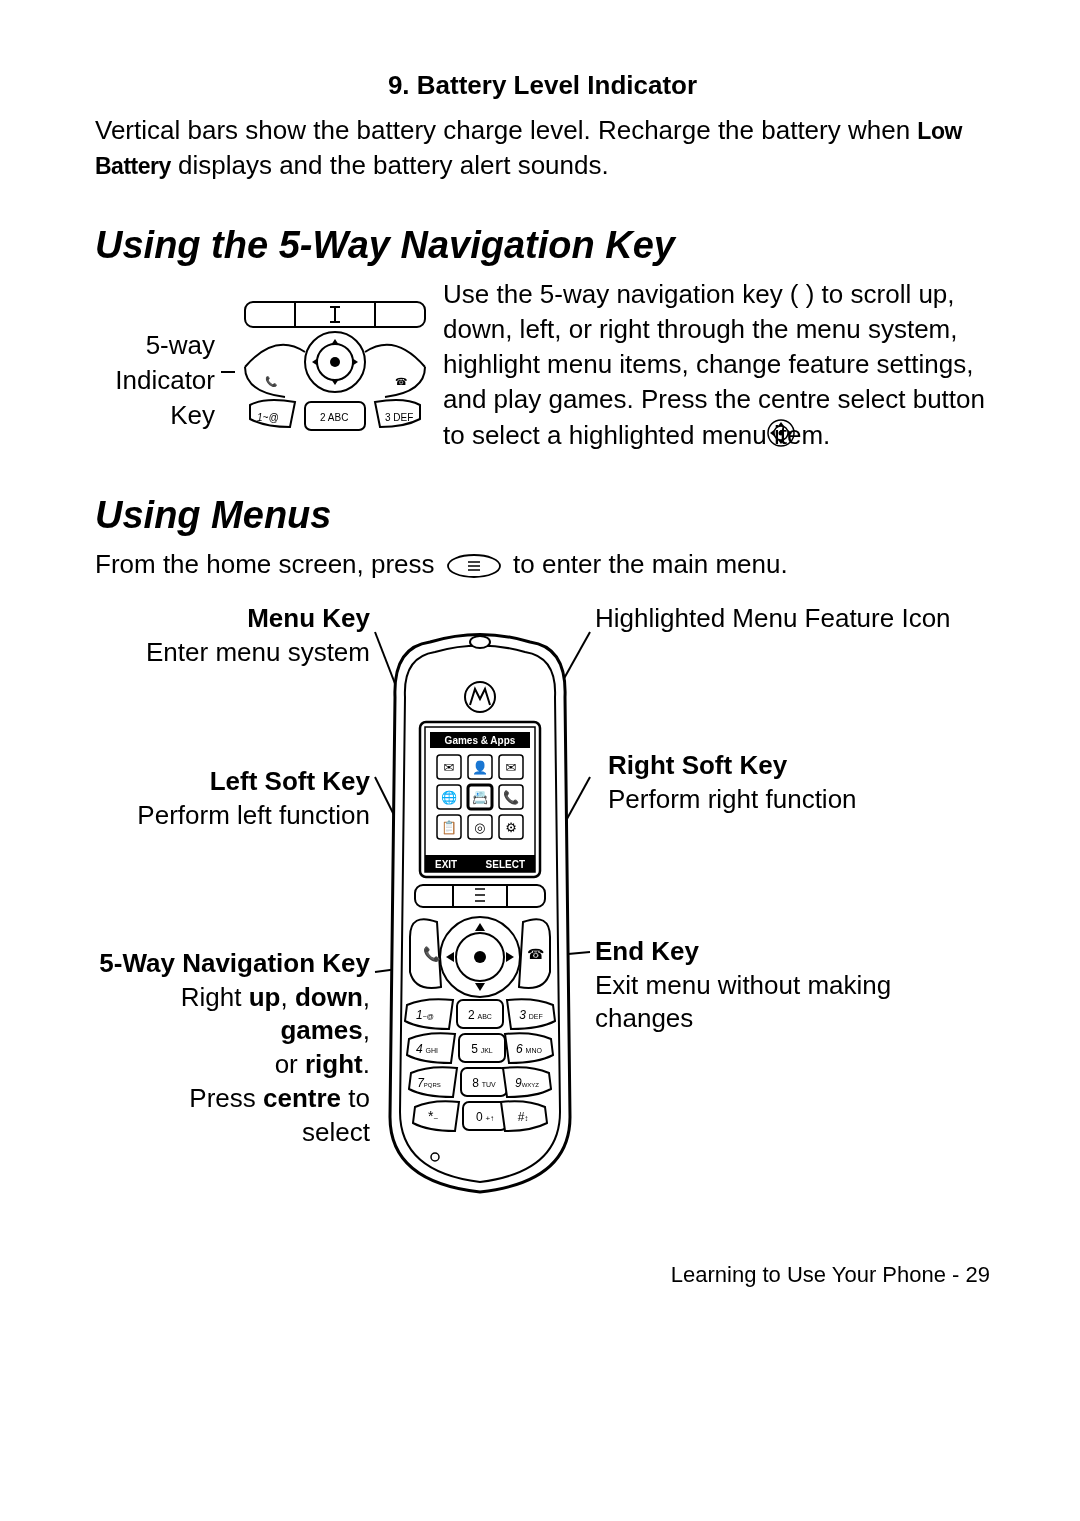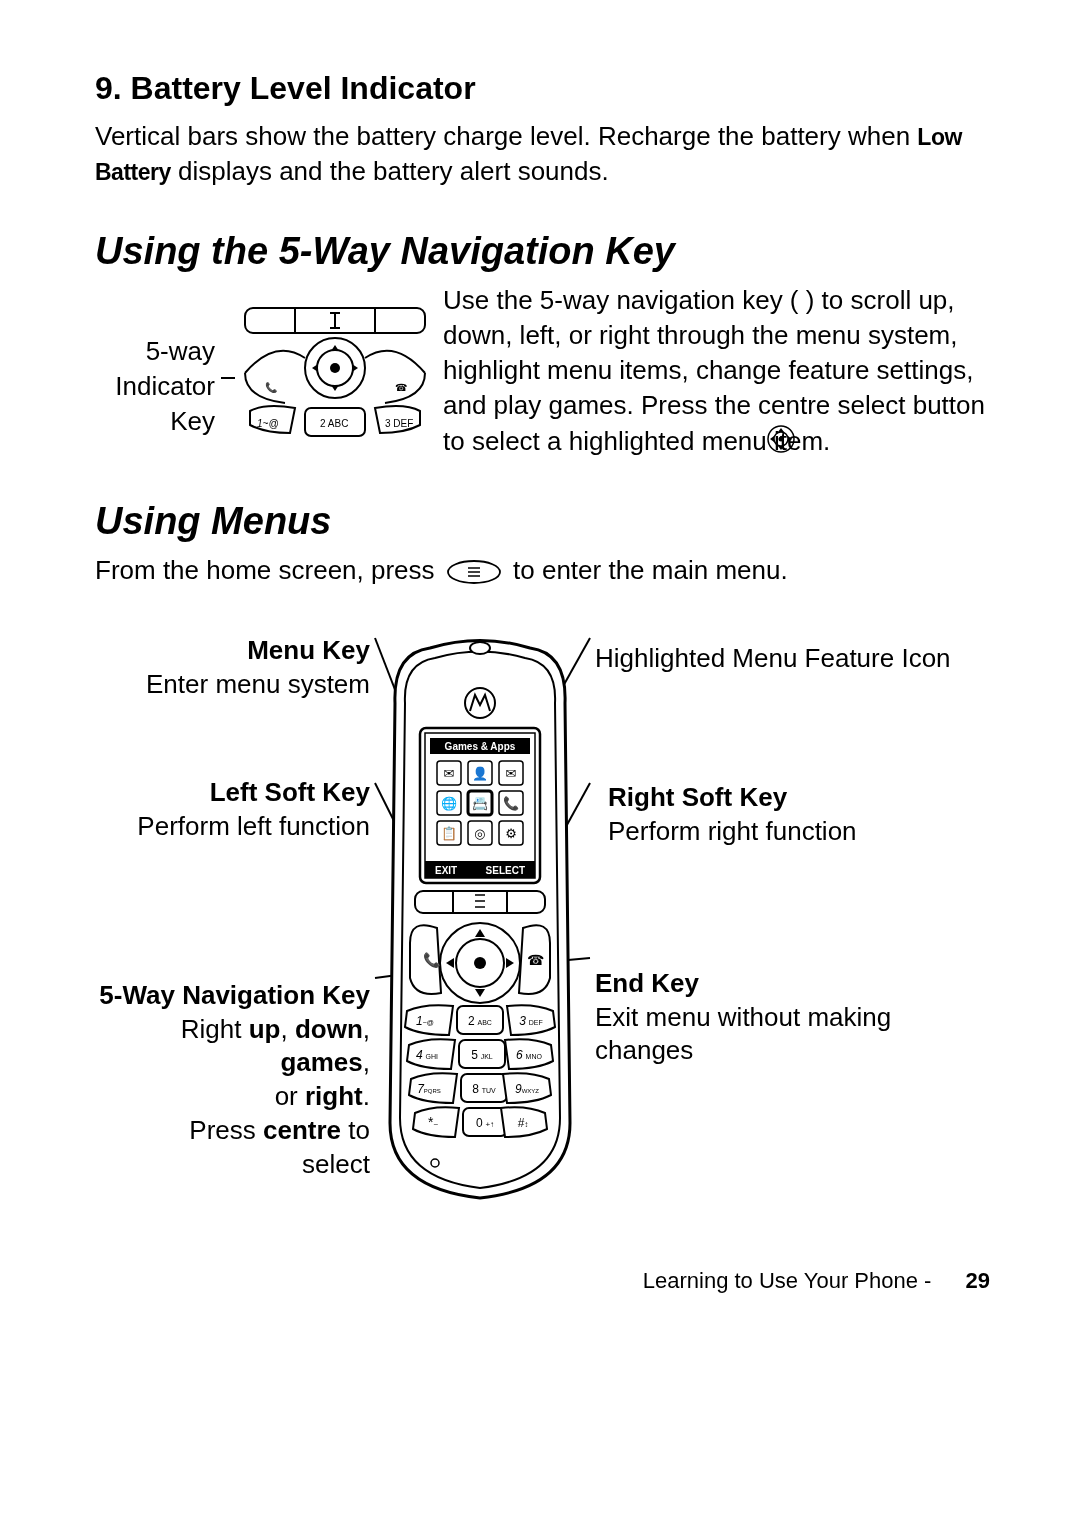--- a/index.html
+++ b/index.html
@@ -10,22 +10,23 @@
     color: #000;
     width: 1080px;
   }
   .page {
     padding: 70px 90px 50px 95px;
     box-sizing: border-box;
     width: 1080px;
   }
   .sec-num-title {
     font-weight: bold;
-    font-size: 32px;
+    font-size: 26px;
     margin-bottom: 12px;
+    text-align: center;
   }
   .body-text {
     font-size: 26px;
     line-height: 1.35;
     margin-bottom: 40px;
   }
   .low-batt {
     font-family: Arial, Helvetica, sans-serif;
     font-weight: bold;
     font-stretch: condensed;
@@ -70,31 +71,30 @@
   }
   .diagram {
     position: relative;
     height: 600px;
     margin-top: 10px;
   }
   .callout {
     position: absolute;
     font-size: 26px;
     line-height: 1.3;
-    margin-top: 26px;
   }
   .callout .cb { font-weight: bold; }
   .callout.left { text-align: right; }
   .callout.right { text-align: left; }
   .footer {
     text-align: right;
     font-size: 22px;
     margin-top: 60px;
   }
-  .footer .pg { font-weight: bold; margin-left: 28px; }
+  .footer .pg { font-weight: normal; }
   svg { display: block; }
   .ovalkey {
     display: inline-block;
     vertical-align: middle;
     margin: 0 4px;
   }
 </style>
 </head>
 <body>
 
@@ -180,34 +180,34 @@
     <span> to enter the main menu.</span>
   </div>
 
   <div class="diagram">
 
     <div class="callout left" style="top:0; right:620px;">
       <span class="cb">Menu Key</span><br>
       <span>Enter menu system</span>
     </div>
 
-    <div class="callout left" style="top:142px; right:620px;">
+    <div class="callout left" style="top:163px; right:620px;">
       <span class="cb">Left Soft Key</span><br>
       <span>Perform left function</span>
     </div>
 
     <div class="callout left" style="top:345px; right:620px;">
       <span class="cb">5-Way Navigation Key</span><br>
       <span>Right </span><span class="cb">up</span><span>, </span><span class="cb">down</span><span>, </span><span class="cb">games</span><span>,</span><br>
       <span>or </span><span class="cb">right</span><span>.</span><br>
       <span>Press </span><span class="cb">centre</span><span> to</span><br>
       <span>select</span>
     </div>
 
-    <div class="callout right" style="top:8px; left:500px;">
+    <div class="callout right" style="top:0; left:500px;">
       <span>Highlighted Menu Feature Icon</span>
     </div>
 
     <div class="callout right" style="top:147px; left:513px;">
       <span class="cb">Right Soft Key</span><br>
       <span>Perform right function</span>
     </div>
 
     <div class="callout right" style="top:333px; left:500px;">
       <span class="cb">End Key</span><br>

